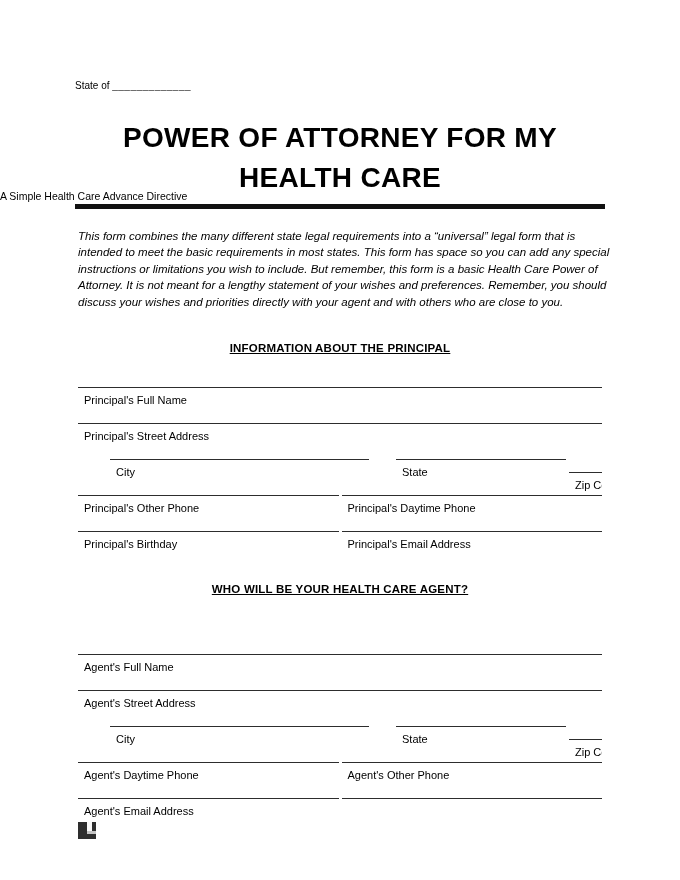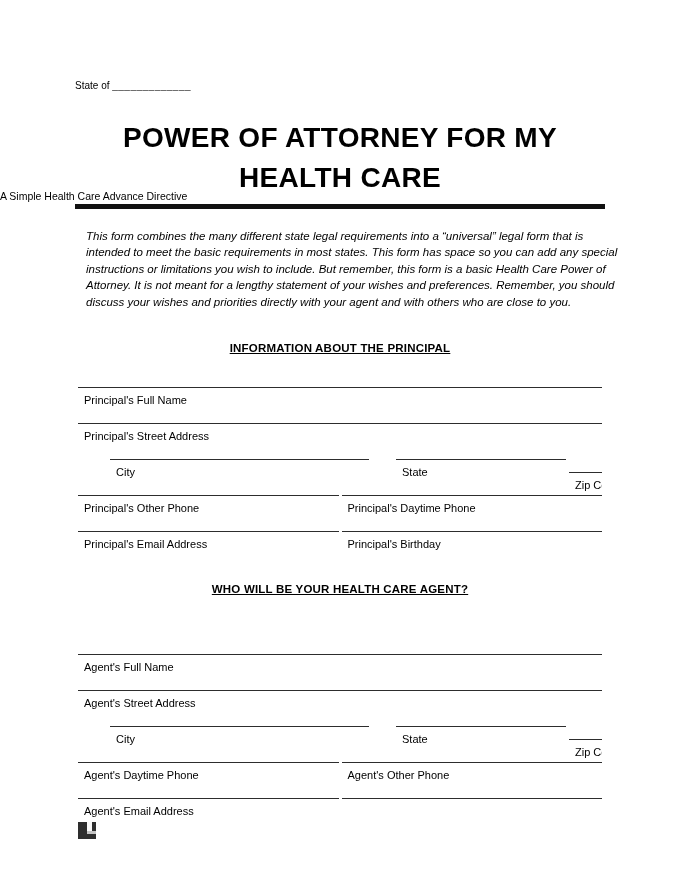--- a/index.html
+++ b/index.html
@@ -29,21 +29,21 @@
     text-align:left; font-size:10.5px;
   }
   .rule {
     position:absolute; top:204px; left:75px; width:530px;
     height:2px;
     border-top:3px solid #111;
     border-bottom:2px solid #111;
     background:#fff;
   }
   .intro {
-    position:absolute; top:228px; left:86px; width:534px;
+    position:absolute; top:228px; left:78px; width:534px;
     font-size:11.5px; line-height:16.4px; font-style:italic;
     white-space:pre-line;
   }
   .section-heading {
     position:absolute; left:0; width:680px;
     text-align:center;
     font-size:11.5px; font-weight:700;
     text-decoration:underline;
     letter-spacing:0.2px;
   }
@@ -112,22 +112,22 @@
       <div class="form-row">
         <div class="cell span-wide"><span class="lbl-text">City</span></div>
         <div class="cell span-mid"><span class="lbl-text">State</span></div>
         <div class="cell span-narrow"><span class="lbl-text">Zip Code</span></div>
       </div>
       <div class="form-row">
         <div class="cell span-half"><span class="lbl-bold">Principal's&nbsp;</span><span class="lbl-text">Other Phone</span></div>
         <div class="cell span-half"><span class="lbl-bold">Principal's&nbsp;</span><span class="lbl-text">Daytime Phone</span></div>
       </div>
       <div class="form-row">
+        <div class="cell span-half"><span class="lbl-bold">Principal's&nbsp;</span><span class="lbl-text">Birthday</span></div>
         <div class="cell span-half"><span class="lbl-bold">Principal's&nbsp;</span><span class="lbl-text">Email Address</span></div>
-        <div class="cell span-half"><span class="lbl-bold">Principal's&nbsp;</span><span class="lbl-text">Birthday</span></div>
       </div>
     </div>
 
   <div class="section-heading" id="heading-agent">WHO WILL BE YOUR HEALTH CARE AGENT?</div>
 
   <div class="rows" id="rows-agent">
       <div class="form-row">
         <div class="cell span-full"><span class="lbl-bold">Agent's&nbsp;</span><span class="lbl-text">Full Name</span></div>
       </div>
       <div class="form-row">

